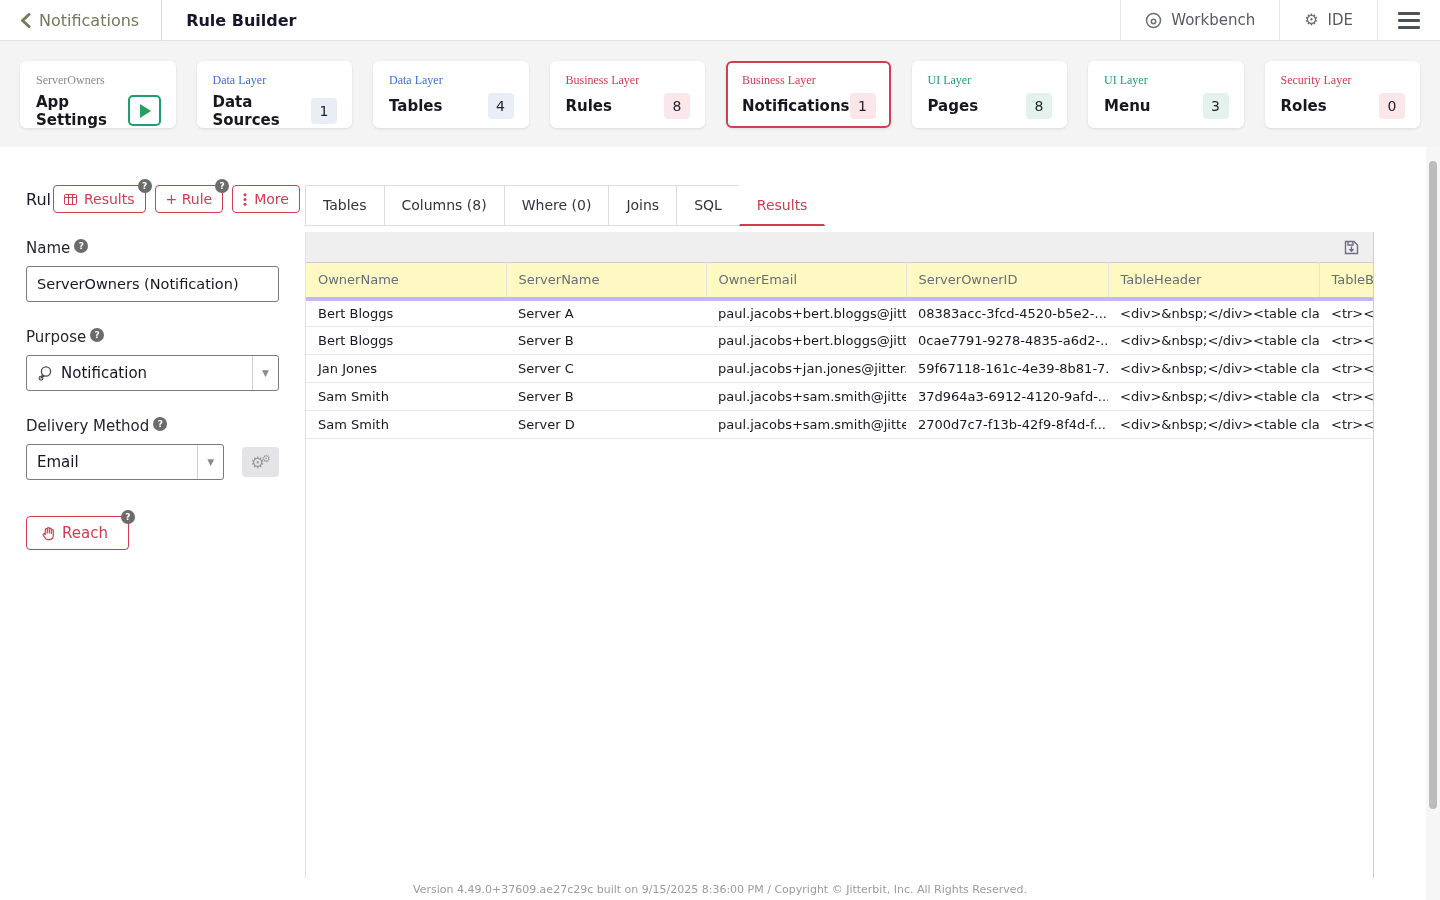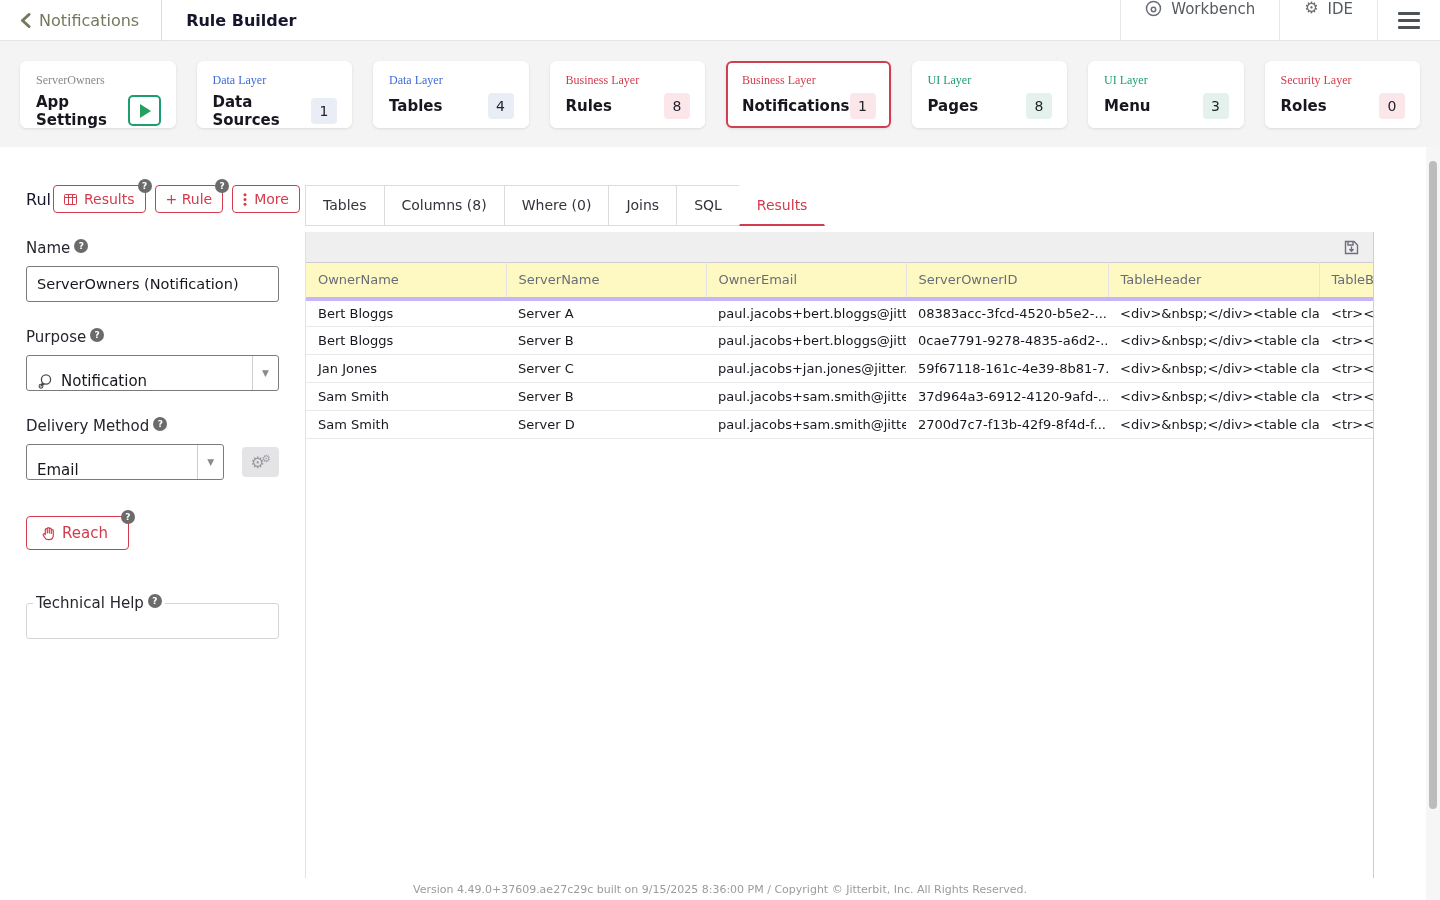--- a/index.html
+++ b/index.html
@@ -7,21 +7,21 @@
   body { font-family:"DejaVu Sans","Liberation Sans",sans-serif; background:#ffffff; color:#1c1c24; position:relative; }
 
   
   .topbar { position:absolute; top:0; left:0; width:1440px; height:41px; background:#fff;
             border-bottom:1px solid #e4e4e4; display:flex; align-items:stretch; }
   .topbar-left { display:flex; align-items:center; padding-left:20px; }
   .back-link { display:flex; align-items:center; gap:8px; color:#75785c; font-size:16px; cursor:pointer; }
   .tb-divider { width:1px; background:#dcdcdc; height:41px; margin:0 24px 0 22px; }
   .page-title { font-weight:700; font-size:16px; color:#15152e; }
   .topbar-right { margin-left:auto; display:flex; align-items:stretch; }
-  .tb-item { display:flex; align-items:flex-start; gap:9px; padding:0 24px; font-size:15px; color:#555a60;
+  .tb-item { display:flex; align-items:center; gap:9px; padding:0 24px; font-size:15px; color:#555a60;
              border-left:1px solid #e7e7e7; cursor:pointer; }
   .tb-item .glyph { color:#6a6f75; font-size:16px; line-height:1; }
   .hamburger { display:flex; flex-direction:column; justify-content:center; gap:4px;
                padding:0 20px; border-left:1px solid #e7e7e7; cursor:pointer; }
   .hamburger span { display:block; width:22px; height:3px; background:#4d5256; border-radius:1px; }
 
   
   .cards-strip { position:absolute; top:41px; left:0; width:1440px; height:106px; background:#f4f4f5;
                  display:flex; align-items:center; gap:21px; padding:0 20px; }
   .card { flex:1 1 0; height:67px; background:#fff; border-radius:6px; box-shadow:0 1px 3px rgba(0,0,0,.10);
@@ -54,21 +54,21 @@
   .help-badge { position:absolute; top:-7px; right:-7px; width:14px; height:14px; border-radius:50%;
                 background:#6b6b6b; color:#fff; font-size:9px; font-weight:700; display:flex;
                 align-items:center; justify-content:center; }
   .help-inline { display:inline-flex; width:14px; height:14px; border-radius:50%; background:#6b6b6b;
                  color:#fff; font-size:9px; font-weight:700; align-items:center; justify-content:center;
                  vertical-align:4px; margin-left:4px; }
   .fld-label { font-size:15px; color:#26262e; margin:26px 0 9px; }
   .txt-input { width:253px; height:36px; border:1px solid #7b7b7b; border-radius:3px; padding:0 10px;
                font-size:14.5px; font-family:inherit; color:#17171f; background:#fff; }
   .select { width:253px; height:36px; border:1px solid #7b7b7b; border-radius:3px; background:#fff;
-            display:flex; align-items:flex-end; cursor:pointer; }
+            display:flex; align-items:center; cursor:pointer; }
   .select.narrow { width:200px; }
   .select-value { flex:1; display:flex; align-items:center; gap:8px; padding:0 10px; font-size:15px; color:#17171f; }
   .select-caret { width:26px; align-self:stretch; border-left:1px solid #cfcfcf; display:flex;
                   align-items:center; justify-content:center; color:#8a8a8a; font-size:9px; }
   .delivery-row { display:flex; align-items:center; gap:18px; }
   .gears-btn { width:37px; height:30px; background:#e4e4e6; border:none; border-radius:4px; cursor:pointer;
                display:flex; align-items:center; justify-content:center; color:#9a9aa0; font-size:16px; line-height:1; }
   .reach-btn { margin-top:36px; padding:7px 20px 7px 14px; font-size:15px; }
   .tech-help { margin-top:44px; width:253px; height:45px; border:1px solid #d6d6d6; border-radius:3px; padding:0 8px; }
   .tech-help legend { font-size:15px; color:#26262e; padding:0 3px; margin-left:-2px; }
@@ -267,23 +267,20 @@
   <button class="btn-red reach-btn">
     <span>
       <svg width="14" height="15" viewBox="0 0 14 15">
           <path d="M4.3 8.2 V3.6 a1 1 0 0 1 2 0 V7 M6.3 6.8 V2.6 a1 1 0 0 1 2 0 V7 M8.3 6.9 V3.2 a1 1 0 0 1 2 0 V7.4 M10.3 7.3 V4.6 a1 1 0 0 1 2 0 V9.3 c0 2.8-1.7 4.4-4.3 4.4 h-.6 c-1.9 0-2.9-.7-3.7-2.2 L2.2 9.1 c-.5-1 .8-1.9 1.5-1.1 l.6.7" fill="none" stroke="#d23c4e" stroke-width="1.2" stroke-linecap="round" stroke-linejoin="round"></path>
         </svg>
     </span>
     <span>Reach</span>
     <span class="help-badge">?</span>
   </button>
 
-  <fieldset class="tech-help">
-    <legend><span>Technical Help</span><span class="help-inline">?</span></legend>
-  </fieldset>
 </section>
 
 <section class="results-panel">
   <div class="tabbar">
     <div class="tab">Tables</div>
     <div class="tab">Columns (8)</div>
     <div class="tab">Where (0)</div>
     <div class="tab">Joins</div>
     <div class="tab">SQL</div>
     <div class="tab active">Results</div>

